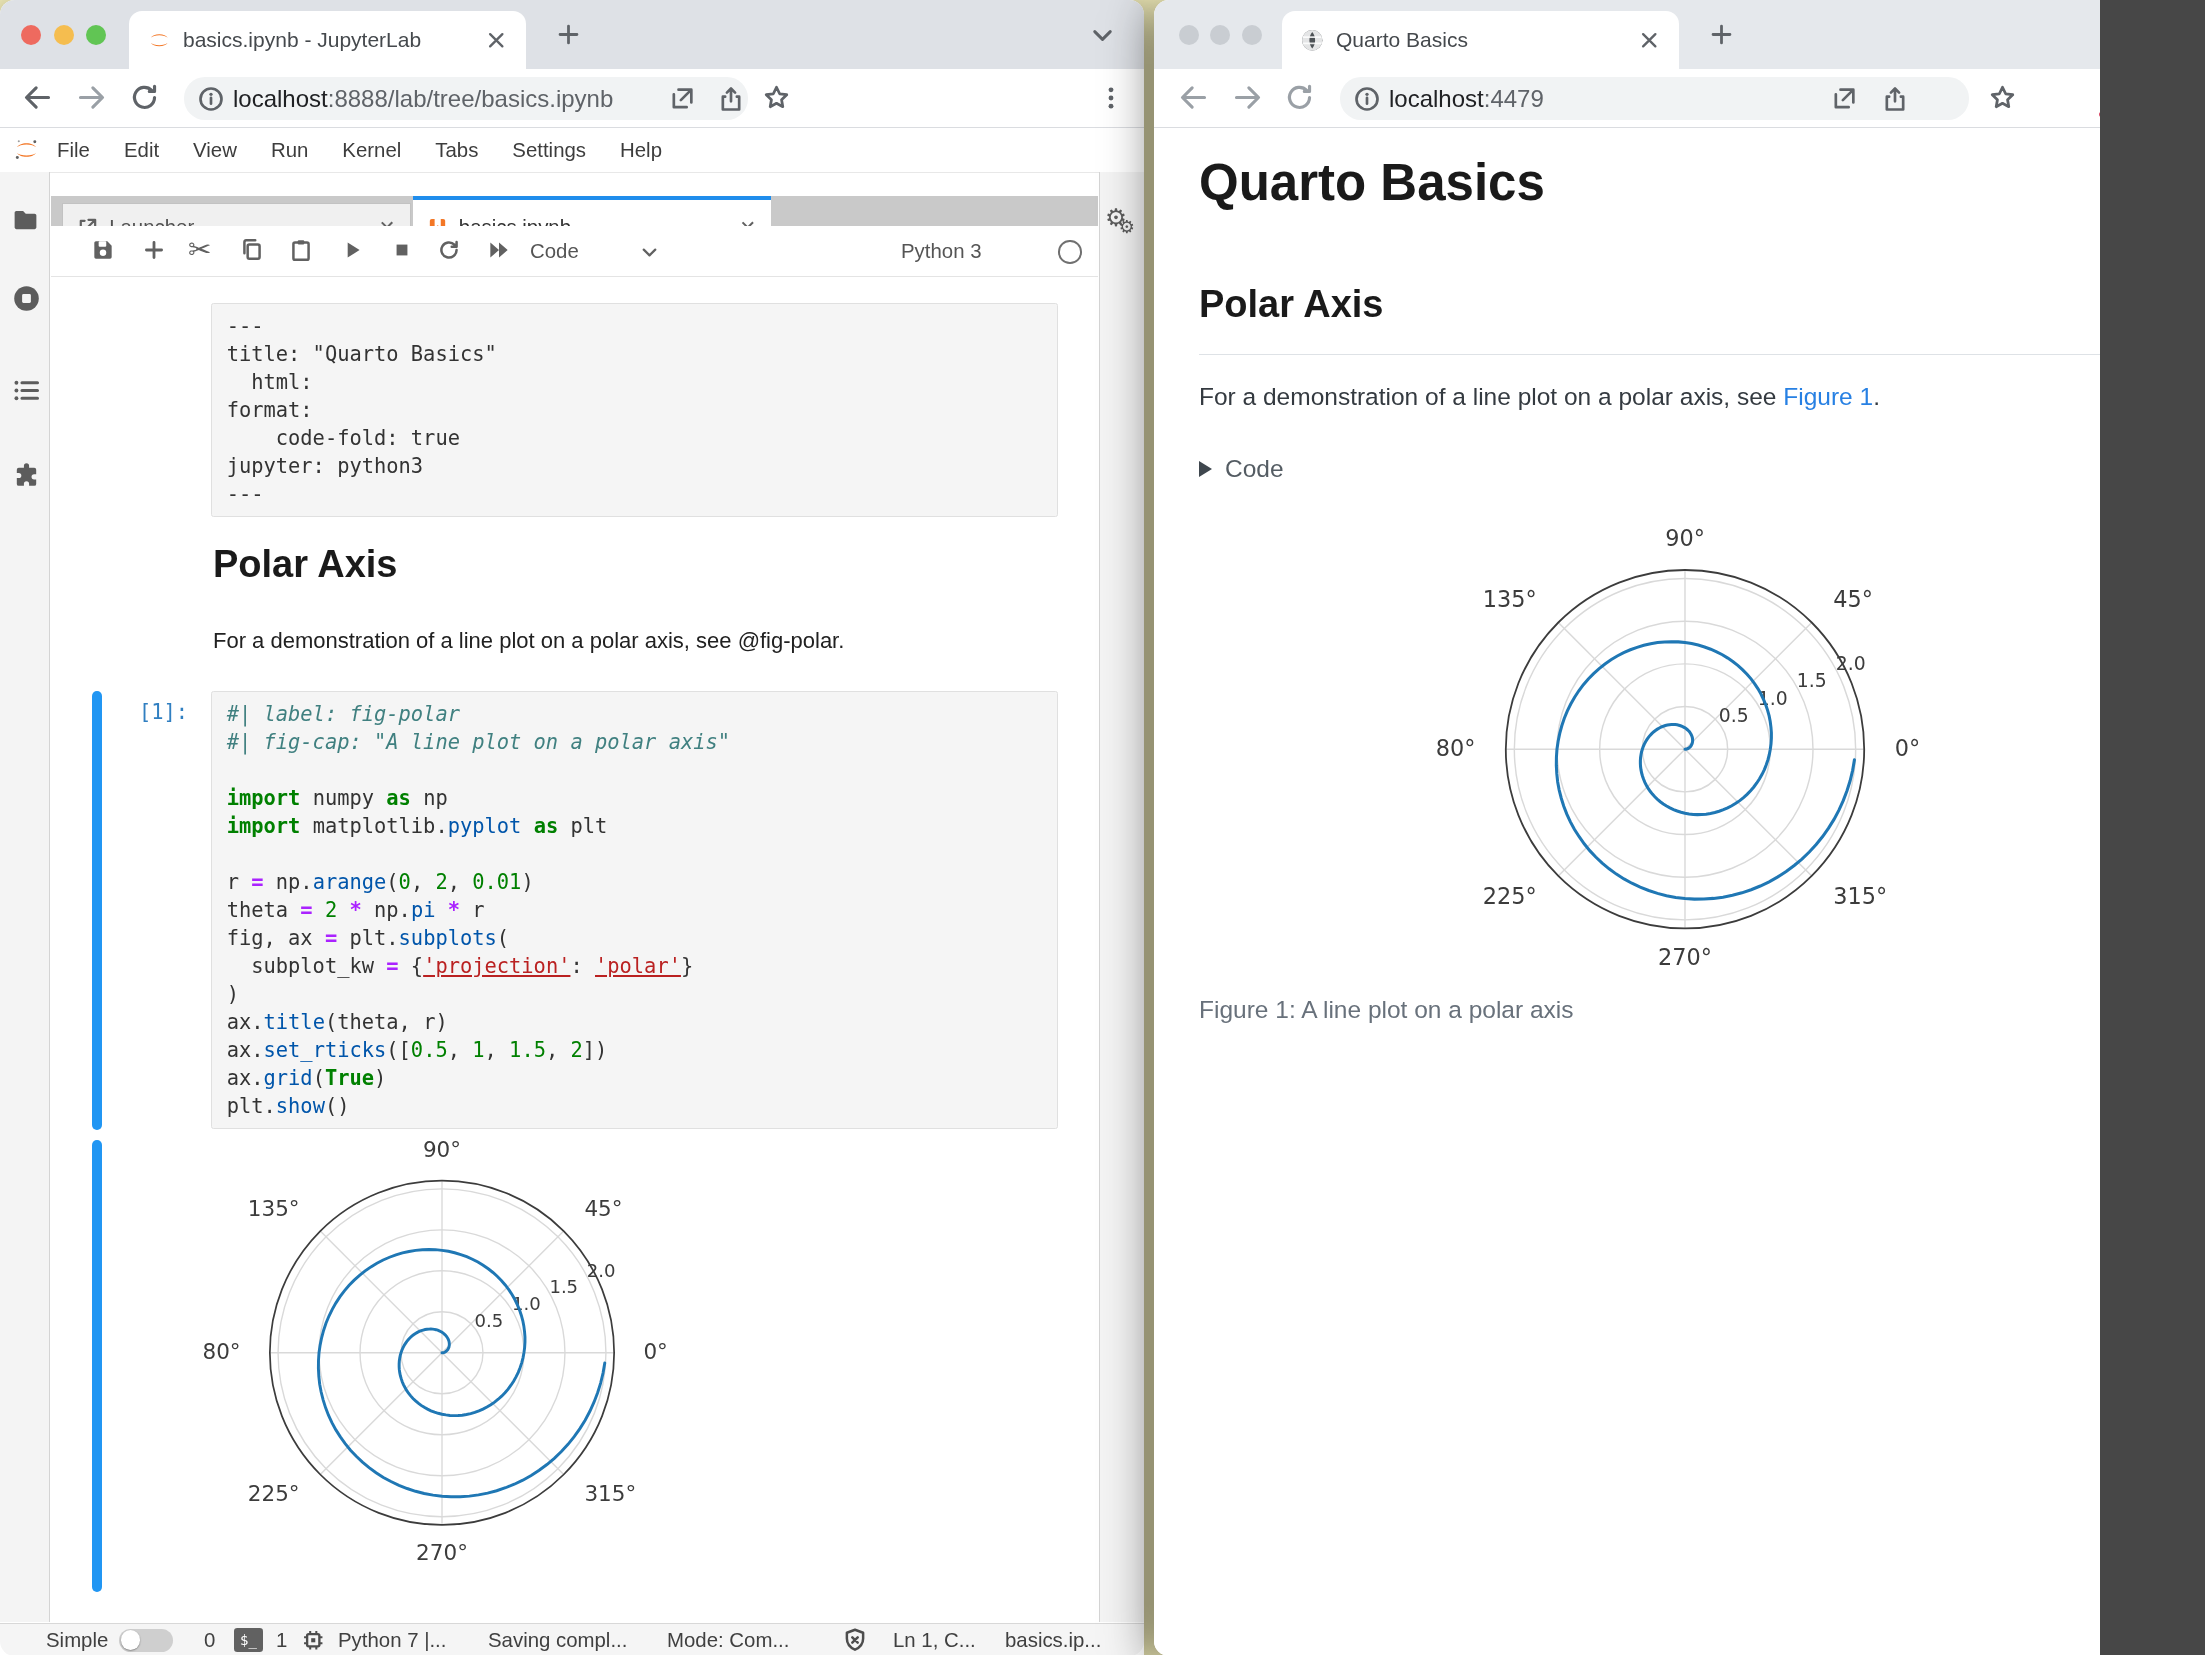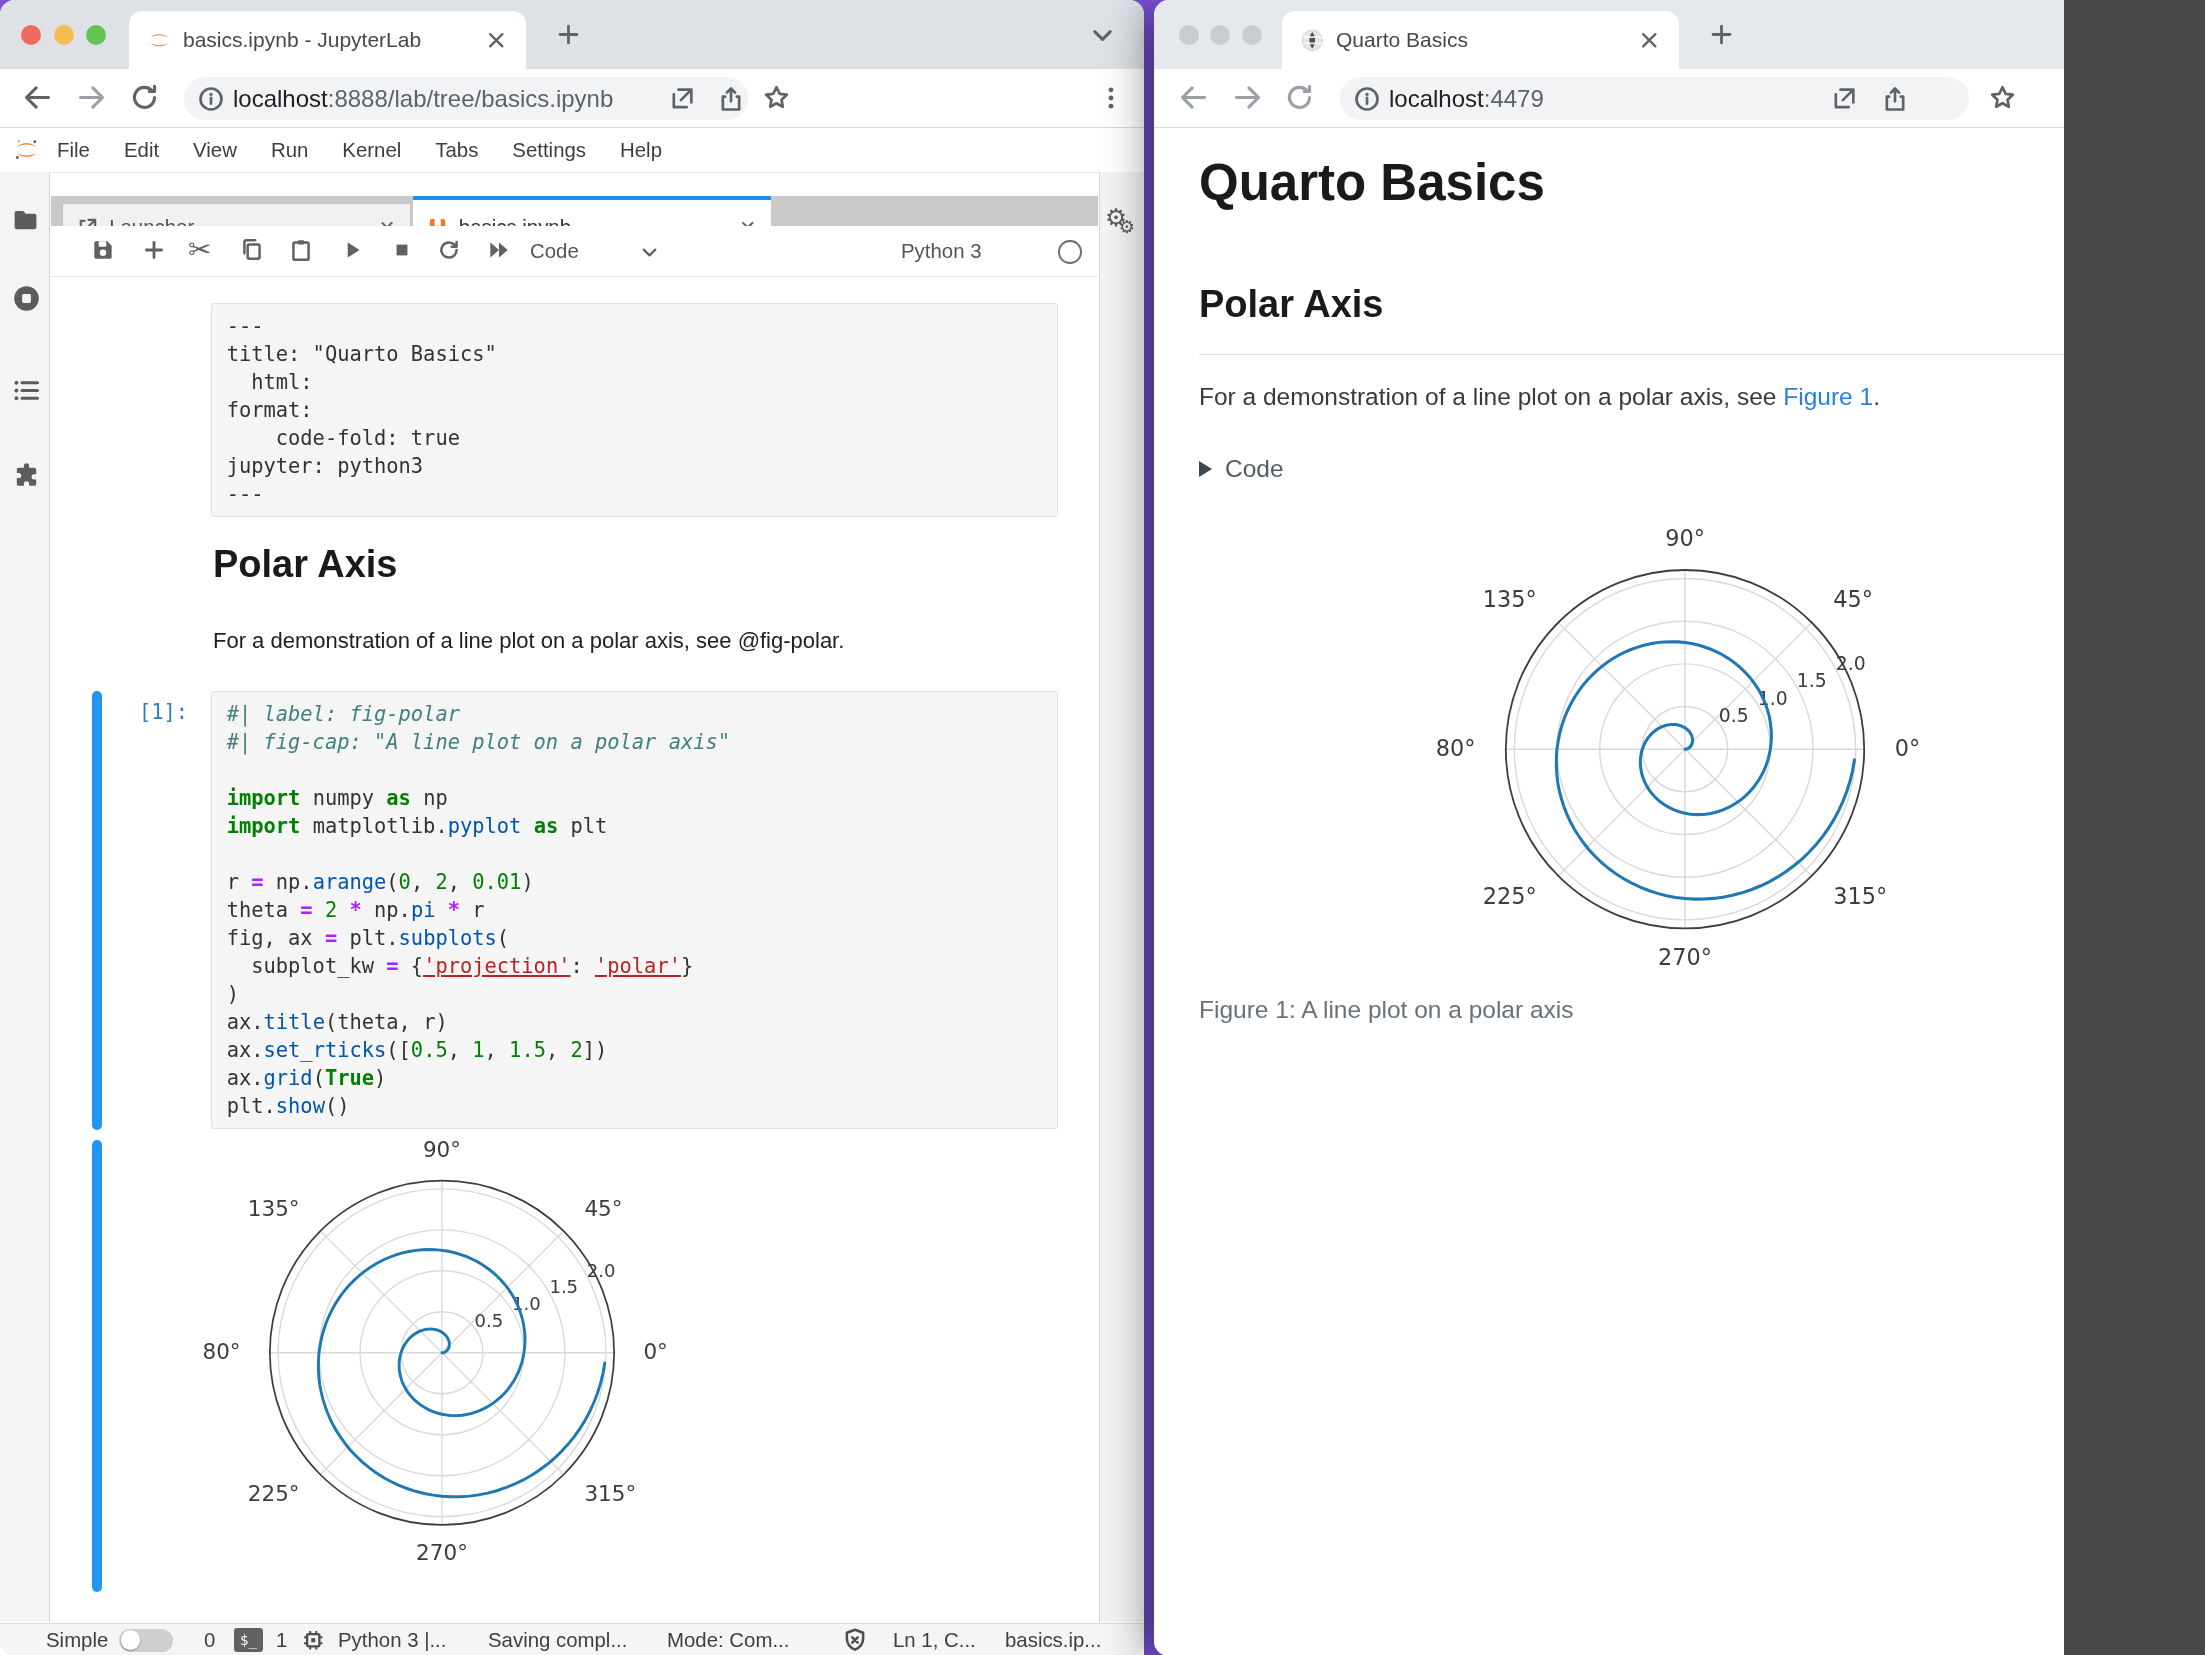--- a/index.html
+++ b/index.html
@@ -1,16 +1,16 @@
 <!DOCTYPE html>
 <html style="font-size:13px"><head>
 <meta charset="utf-8">
 <style>
   html,body{margin:0;padding:0;background:#474747;font-family:"Liberation Sans",sans-serif;}
-  #screen{position:relative;width:2064px;height:1656px;overflow:hidden;background:#8b5cf6;}
+  #screen{position:relative;width:2064px;height:1656px;overflow:hidden;background:#fef9c3;padding-left:36px;}
   .win{position:absolute;top:0;height:1656px;background:#fff;border-radius:14.7px 14.7px 0 0;overflow:hidden;box-shadow:0 6.5px 49px rgba(0,0,0,.55);}
   #win-left{left:0;width:1144px;}
   #win-right{left:1154px;width:1051px;border-radius:15px;}
 
   
   .tabstrip{position:absolute;top:0;left:0;right:0;height:69px;background:#dee1e6;}
   #win-right .tabstrip{background:#e5e8ec;}
   .tl{position:absolute;top:25px;width:20.4px;height:20.4px;border-radius:50%;}
   .ctab{position:absolute;top:11.4px;height:58px;background:#fff;border-radius:13px 13px 0 0;}
   .ctab .favicon{position:absolute;left:18px;top:16.3px;width:24.5px;height:24.5px;}
@@ -308,21 +308,21 @@
       <span class="st" style="left:204px;">0</span>
       <div class="termbadge" style="left:234px;">$_</div>
       <span class="st" style="left:276px;">1</span>
       <svg class="ic" viewBox="0 0 24 24" width="24.5" height="24.5" style="position:absolute;left:301px;top:4.1px;">
         <rect class="stk" style="stroke:#4d4d4d" x="6" y="6" width="12" height="12" rx="1.5"></rect>
           <rect x="10" y="10" width="4" height="4" fill="#4d4d4d"></rect>
         <g stroke="#4d4d4d" stroke-width="2">
             <path d="M9 6V3M15 6V3M9 21v-3M15 21v-3M6 9H3M6 15H3M21 9h-3M21 15h-3"></path>
           </g>
       </svg>
-      <span class="st" style="left:338px;">Python 3 |...</span>
+      <span class="st" style="left:338px;">Python 7 |...</span>
       <span class="st" style="left:488px;">Saving compl...</span>
       <span class="st" style="left:667px;">Mode: Com...</span>
       <svg class="ic" viewBox="0 0 24 24" width="26" height="26" style="position:absolute;left:842px;top:3.3px;">
         <path class="stk" style="stroke:#4d4d4d" d="M12 2.5l7.5 2.8v5.2c0 4.6-3.1 8.4-7.5 10.4-4.4-2-7.5-5.8-7.5-10.4V5.3z"></path>
         <path class="stk" style="stroke:#4d4d4d" d="M9.5 9.5l5 5M14.5 9.5l-5 5"></path>
       </svg>
       <span class="st" style="left:893px;">Ln 1, C...</span>
       <span class="st" style="left:1005px;">basics.ip...</span>
     </div>
   </div>

